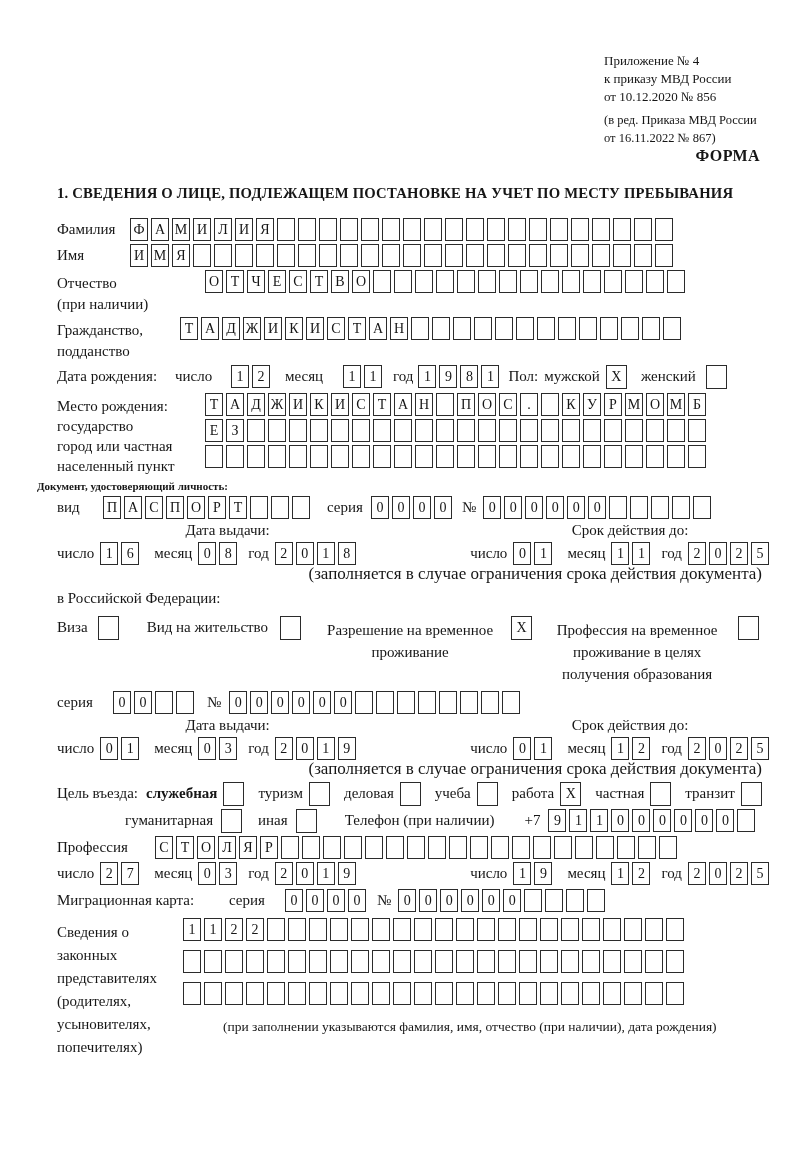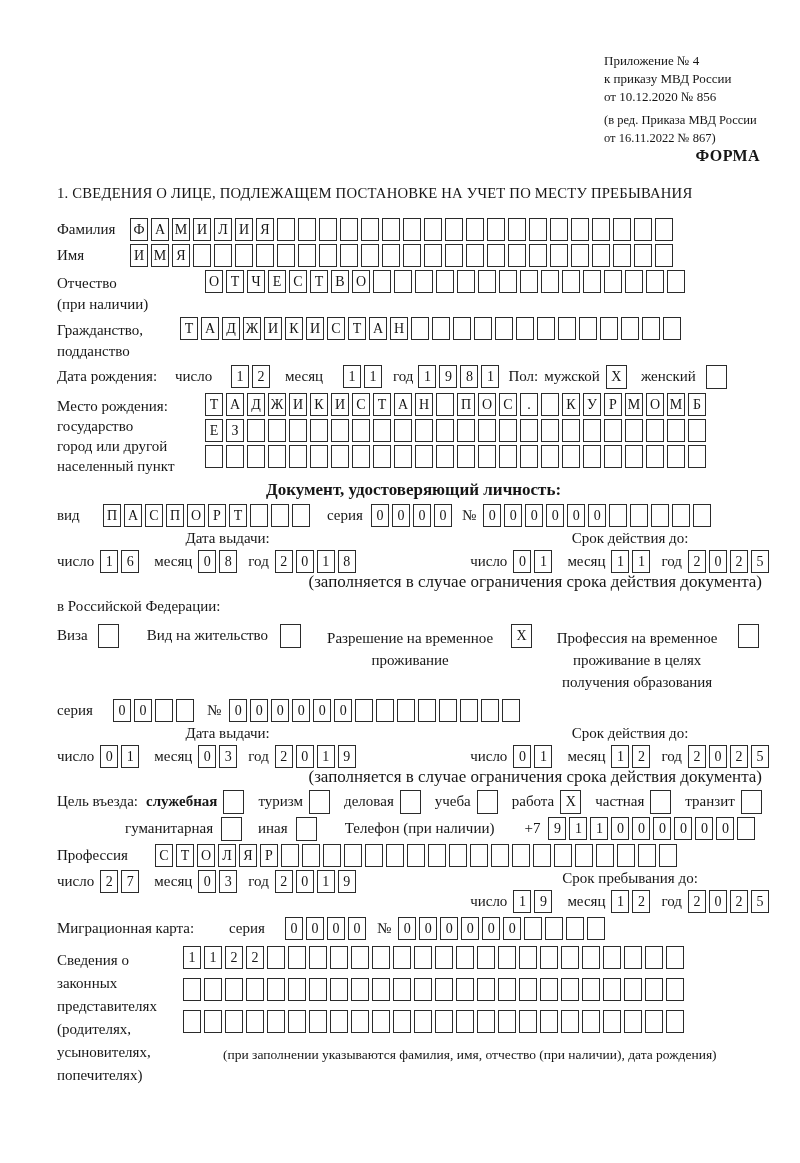--- a/index.html
+++ b/index.html
@@ -8,38 +8,38 @@
     width:800px; height:1163px; background:#fff; position:relative; overflow:hidden;
     font-family:"Liberation Serif","DejaVu Serif",serif; color:#161616; font-size:15px;
     padding:40px 10px 0 57px;
   }
   
   .appendix { margin-left:auto; width:186px; font-size:13px; line-height:18px;margin-top:12px; }
   .appendix .edition { margin-top:5px; font-size:12.5px; }
   .forma { text-align:right; padding-right:30px; font-weight:bold; font-size:16px; letter-spacing:.4px; }
   .title { text-align:center; font-weight:bold; font-size:15.5px; line-height:24px; margin-top:12px; letter-spacing:.2px; }
   .blank { display:inline-block; width:52px; border-bottom:2px solid #3a3a3a; margin-left:8px; }
-  .sec-h { font-weight:normal; font-size:14.7px; margin-top:20px; letter-spacing:.2px; }
+  .sec-h { font-weight:bold; font-size:14.7px; margin-top:20px; letter-spacing:.2px; }
 
   
   .cells { display:flex; flex:none; }
   .cell {
     flex:none; width:18px; height:23px; border:1.5px solid #2b2b2b; margin-right:3px;
     display:flex; align-items:center; justify-content:center; font-size:14px; background:#fff;
   }
   .cb {
     flex:none; width:21px; height:24px; border:1.5px solid #2b2b2b;
     display:flex; align-items:center; justify-content:center; font-size:14px; background:#fff;
   }
   .row { display:flex; align-items:flex-start; margin-bottom:3px; }
   .lbl { flex:none; padding-top:3px; }
   .lblcol { flex:none; line-height:20.5px; padding-top:3px; }
   .w73 {width:73px;} .w148{width:148px;} .w123{width:123px;} .w46{width:46px;} .w98{width:98px;} .w126{width:126px;}
 
-  .center-h { text-align:center; font-weight:bold; margin:4px 0 4px -20px; font-size:17px; }
+  .center-h { text-align:left; font-weight:bold; margin:4px 0 4px -20px; font-size:11px; }
 
   
   .dates { margin-top:3px; }
   .dates-cols { display:flex; }
   .dcol-l { width:352px; }
   .dcol-r { margin-left:72px; width:330px; }
   .dhead { text-align:center; line-height:17px; margin-bottom:3px; }
   .dline { display:flex; align-items:flex-start; }
   .dl-lbl { flex:none; padding-top:3px; margin-right:6px; }
   .g12 { margin-left:12px; } .g8 { margin-left:8px; }
@@ -230,21 +230,21 @@
     <span class="lbl ml6" style="margin-right:6px">мужской</span>
     <span class="cb">X</span>
     <span class="lbl ml14" style="margin-right:10px">женский</span>
     <span class="cb"></span>
   </div>
 
   <div class="row mt4">
     <span class="lblcol w148" style="line-height:20px">
       <span>Место рождения:</span><br>
       <span>государство</span><br>
-      <span>город или другой</span><br>
+      <span>город или частная</span><br>
       <span>населенный пункт</span>
     </span>
     <span>
       <span class="cells" style="margin-bottom: 3px; display: flex;">
           <span class="cell">Т</span>
           <span class="cell">А</span>
           <span class="cell">Д</span>
           <span class="cell">Ж</span>
           <span class="cell">И</span>
           <span class="cell">К</span>
@@ -590,21 +590,20 @@
           <span class="dl-lbl g8">год</span>
           <span class="cells" style="display: flex;">
               <span class="cell">2</span>
               <span class="cell">0</span>
               <span class="cell">1</span>
               <span class="cell">9</span>
             </span>
         </div>
       </div>
       <div class="dcol-r">
-        <div class="dhead">Срок пребывания до:</div>
         <div class="dline">
           <span class="dl-lbl">число</span>
           <span class="cells" style="display: flex;">
               <span class="cell">1</span>
               <span class="cell">9</span>
             </span>
           <span class="dl-lbl g12">месяц</span>
           <span class="cells" style="display: flex;">
               <span class="cell">1</span>
               <span class="cell">2</span>

